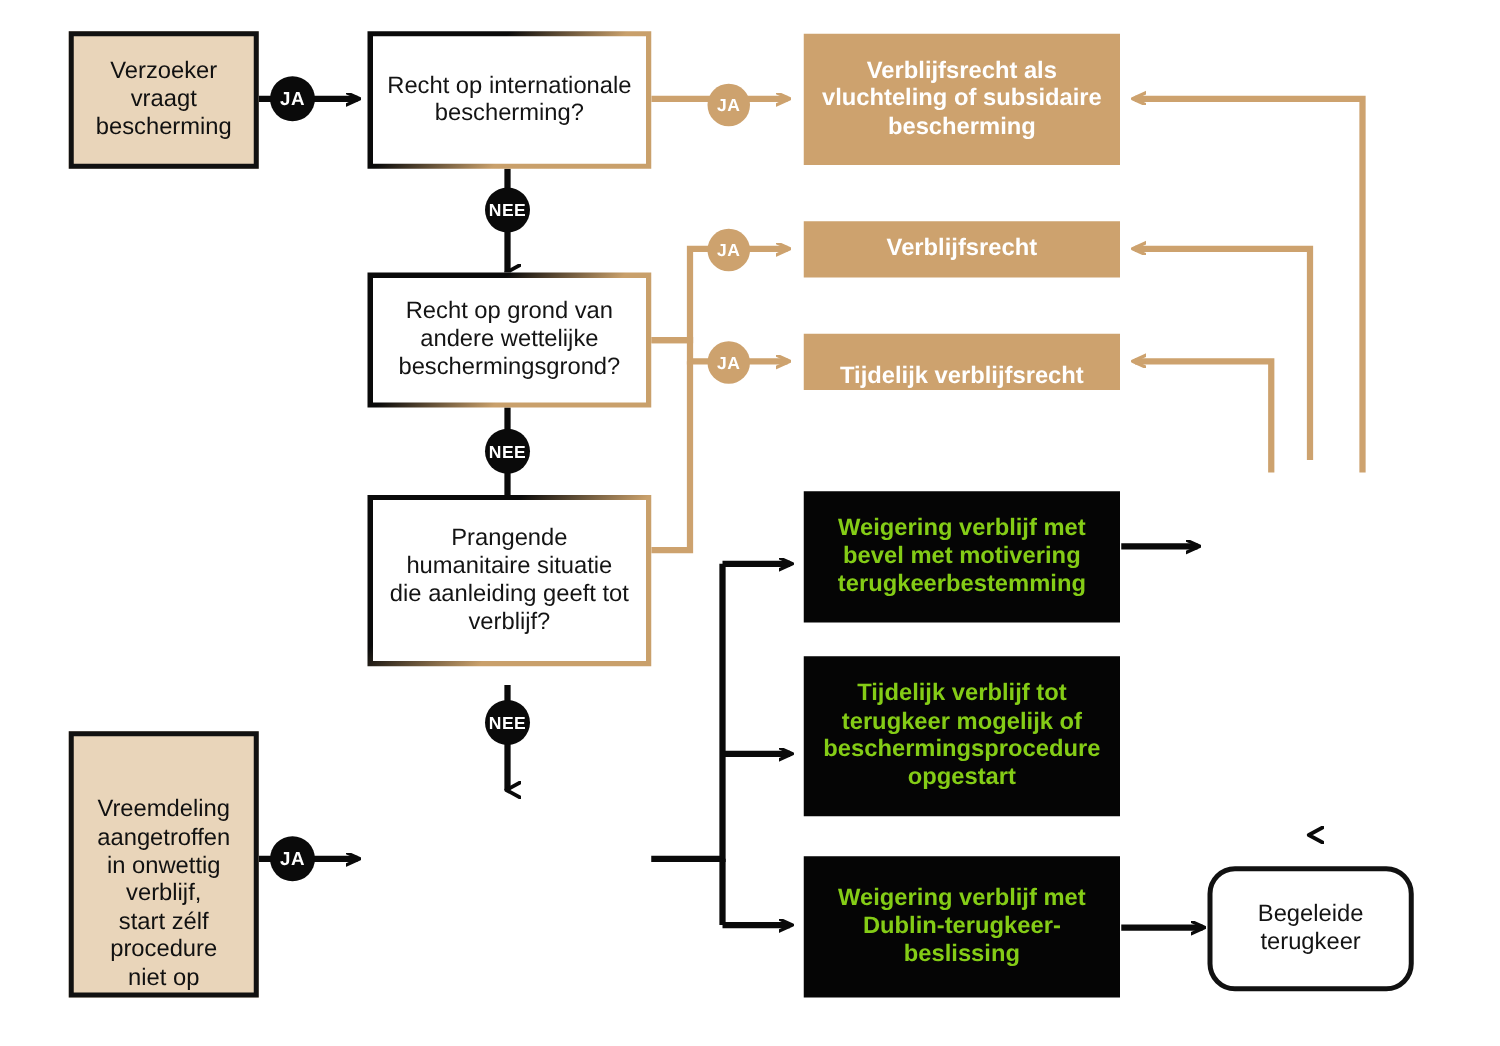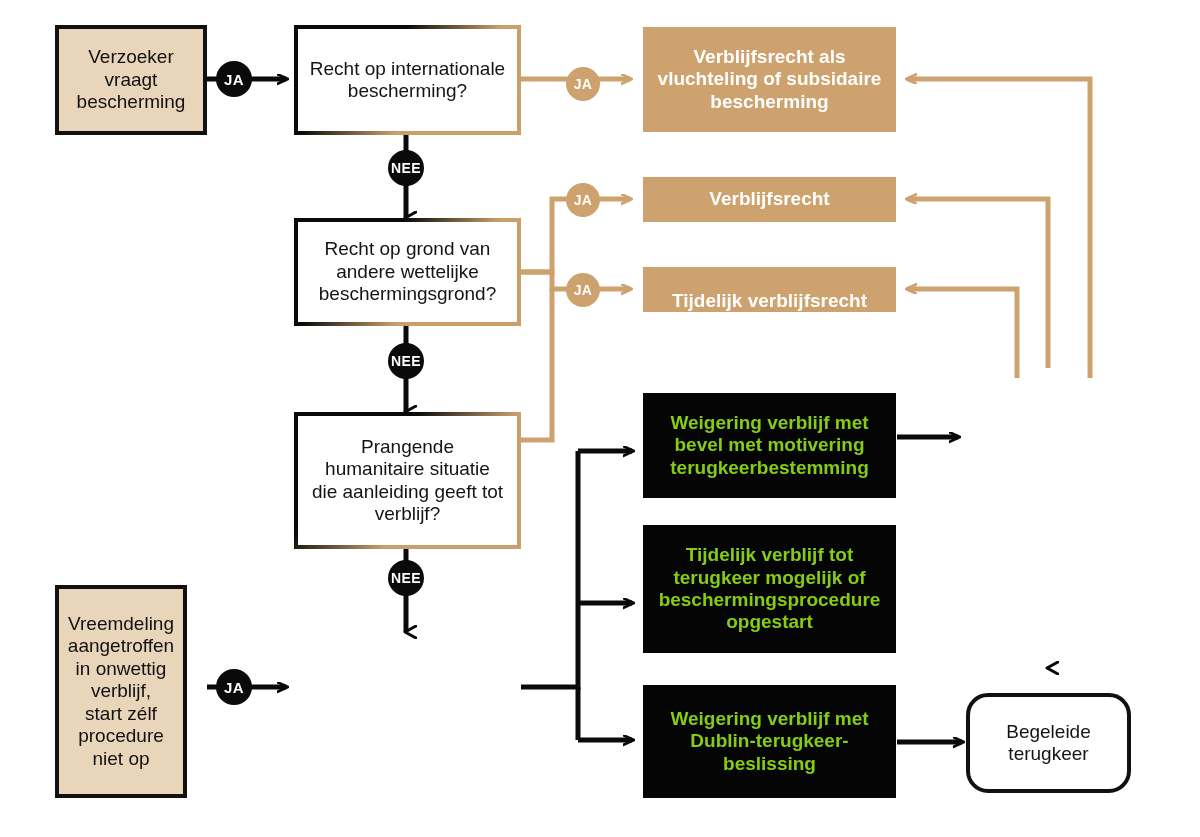--- a/index.html
+++ b/index.html
@@ -135,28 +135,28 @@
     <span class="txt">Recht op internationale
 bescherming?</span>
   </div>
 
   <div class="node box-decision" style="left:294px;top:218px;width:227px;height:108px;">
     <span class="txt">Recht op grond van
 andere wettelijke
 beschermingsgrond?</span>
   </div>
 
-  <div class="node box-decision" style="left:294px;top:412px;width:227px;height:137px;align-items:center;">
+  <div class="node box-decision" style="left:294px;top:396px;width:227px;height:137px;align-items:center;">
     <span class="txt">Prangende
 humanitaire situatie
 die aanleiding geeft tot
 verblijf?</span>
   </div>
 
-  <div class="node box-entry" style="left:55px;top:585px;width:132px;height:213px;">
+  <div class="node box-entry" style="left:55px;top:585px;width:152px;height:213px;align-items:flex-end;">
     <span class="txt">Vreemdeling
 aangetroffen
 in onwettig
 verblijf,
 start zélf
 procedure
 niet op</span>
   </div>
 
 

